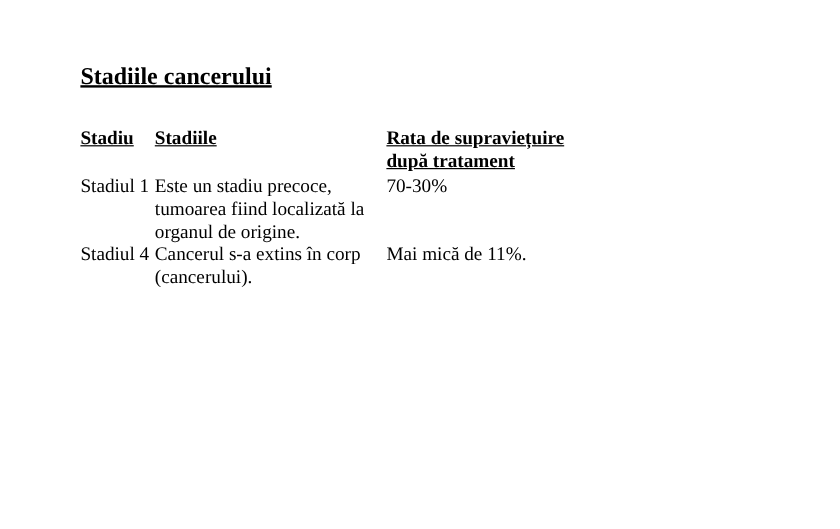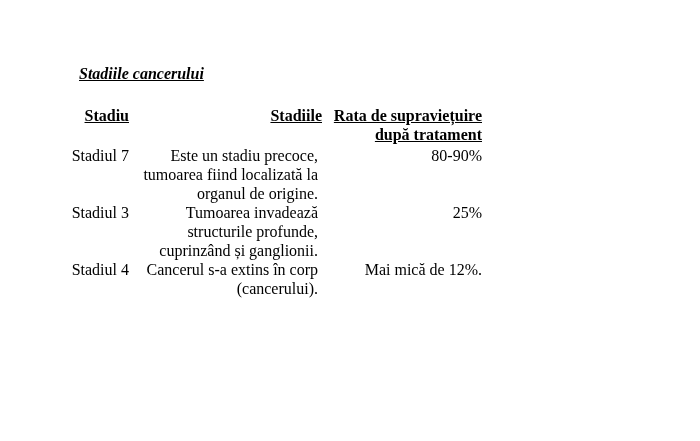--- a/index.html
+++ b/index.html
@@ -2,29 +2,29 @@
 <html><head>
   <meta charset="utf-8">
   <style>
     html, body { margin: 0; padding: 0; background: #ffffff; }
     body {
       width: 700px; height: 441px; position: relative; overflow: hidden;
       font-family: "Liberation Serif", "DejaVu Serif", serif; color: #000;
     }
     .title {
       position: absolute; left: 67px; top: 53px;
-      font-size: 16px; font-weight: bold; text-decoration: underline;
-      letter-spacing: 0px; margin: 12px; font-style: italic;
+      font-size: 20px; font-weight: bold; text-decoration: underline;
+      letter-spacing: 0px; margin: 0;
     }
     table.stages {
       position: absolute; left: 67px; top: 106px;
       border-collapse: collapse; font-size: 16px; line-height: 19px;
     }
     table.stages th, table.stages td {
-      padding: 0; vertical-align: top; text-align: right;
+      padding: 0; vertical-align: top; text-align: left;
     }
     table.stages th { font-weight: bold; text-decoration: underline; padding-bottom: 2px; }
     .c1 { width: 62px; white-space: nowrap; }
     .c2 { width: 189px; }
     .c3 { width: 160px; }
     table.stages td.c2 { padding-right: 4px; }
   </style>
 </head>
 <body>
 
@@ -33,28 +33,23 @@
 <table class="stages">
   <thead>
     <tr>
       <th class="c1">Stadiu</th>
       <th class="c2">Stadiile</th>
       <th class="c3">Rata de supraviețuire după tratament</th>
     </tr>
   </thead>
   <tbody>
     <tr>
-      <td class="c1">Stadiul 7</td>
+      <td class="c1">Stadiul 1</td>
       <td class="c2">Este un stadiu precoce, tumoarea fiind localizată la organul de origine.</td>
-      <td class="c3">80-90%</td>
-    </tr>
-    <tr>
-      <td class="c1">Stadiul 3</td>
-      <td class="c2">Tumoarea invadează structurile profunde, cuprinzând și ganglionii.</td>
-      <td class="c3">25%</td>
+      <td class="c3">70-30%</td>
     </tr>
     <tr>
       <td class="c1">Stadiul 4</td>
       <td class="c2">Cancerul s-a extins în corp (cancerului).</td>
-      <td class="c3">Mai mică de 12%.</td>
+      <td class="c3">Mai mică de 11%.</td>
     </tr>
   </tbody>
 </table>
 
 </body></html>

